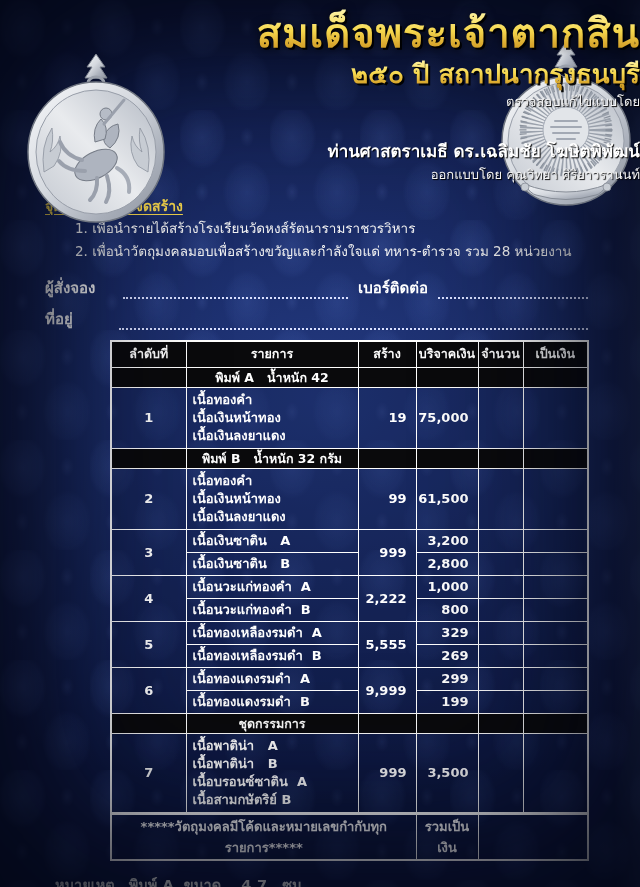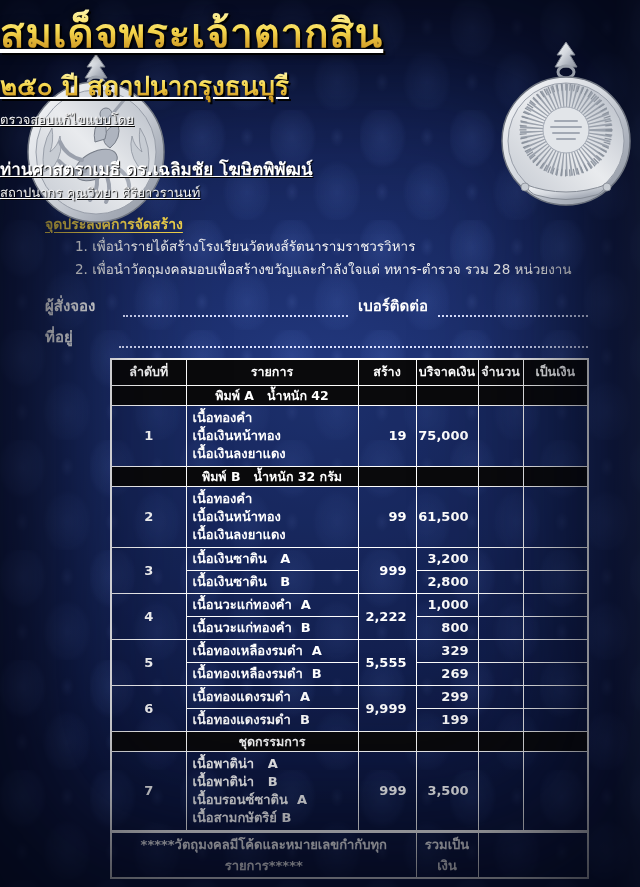--- a/index.html
+++ b/index.html
@@ -14,26 +14,26 @@
       radial-gradient(ellipse 10px 14px at 67px 27px, rgba(140,170,255,0.10), transparent 70%),
       radial-gradient(ellipse 760px 560px at 50% 45%, rgba(52,84,178,0.55), rgba(15,26,70,0) 72%);
     background-size:90px 110px,90px 110px,90px 110px,90px 110px,auto;
     background-repeat:repeat,repeat,repeat,repeat,no-repeat;}
   .poster::after{content:"";position:absolute;inset:0;pointer-events:none;
     box-shadow:inset 0 0 150px 55px rgba(2,4,16,0.88);
     background:linear-gradient(90deg, transparent 96%, rgba(120,150,230,0.18));}
   .content{position:absolute;inset:0;padding:8px 0 0 0;}
 
   
-  .hdr{text-align:left;position:relative;z-index:2;text-decoration:underline;}
+  .hdr{text-align:right;position:relative;z-index:2;}
   .title{font-size:40px;font-weight:bold;letter-spacing:1px;line-height:1.25;
     background:linear-gradient(180deg,#fdf6b0 0%,#f6d84e 45%,#daa92f 72%,#c08c14 100%);
     -webkit-background-clip:text;background-clip:text;color:#f3d44c;-webkit-text-fill-color:transparent;
     filter:drop-shadow(2px 2px 0px rgba(0,0,0,0.95)) drop-shadow(0 0 4px rgba(0,0,0,0.6));}
-  .subtitle{font-size:26px;font-weight:bold;margin-top:12px;line-height:1.3;
+  .subtitle{font-size:26px;font-weight:bold;margin-top:0;line-height:1.3;
     background:linear-gradient(180deg,#fdf6b0 0%,#f6d84e 45%,#daa92f 72%,#c08c14 100%);
     -webkit-background-clip:text;background-clip:text;color:#f3d44c;-webkit-text-fill-color:transparent;
     filter:drop-shadow(2px 2px 0px rgba(0,0,0,0.95));}
   .small-line{font-size:13px;line-height:1.55;color:#f4f4f4;text-shadow:1px 1px 1px #000;}
   .name-line{font-size:17px;font-weight:bold;line-height:1.6;color:#fff;text-shadow:1px 1px 1px #000;margin-top:26px;}
 
   .medal{position:absolute;z-index:1;}
   .medal.left{left:22px;top:52px;}
   .medal.right{left:492px;top:38px;}
 
@@ -124,23 +124,23 @@
         <rect x="64" y="100" width="20" height="2" rx="1" fill="#a3a9b4"></rect>
         <path d="M32 146 q42 16 84 0 q-7 10 -12 11 q-30 9 -60 0 q-5 -1 -12 -11 z" fill="url(#silv)" stroke="#868c96" stroke-width="1"></path>
         <circle cx="33" cy="149" r="4" fill="#c7ccd3" stroke="#868c96" stroke-width="0.8"></circle>
         <circle cx="115" cy="149" r="4" fill="#c7ccd3" stroke="#868c96" stroke-width="0.8"></circle>
       </svg>
     </div>
 
     <div class="hdr">
       <div class="title">สมเด็จพระเจ้าตากสิน</div>
       <div class="subtitle">๒๕๐ ปี สถาปนากรุงธนบุรี</div>
-      <div class="small-line" style="margin-top:6px">ตรวจสอบแก้ไขแบบโดย</div>
+      <div class="small-line" style="">ตรวจสอบแก้ไขแบบโดย</div>
       <div class="name-line">ท่านศาสตราเมธี ดร.เฉลิมชัย โฆษิตพิพัฒน์</div>
-      <div class="small-line">สถาปนากร  คุณวิทยา  ศิริยาวรานนท์</div>
+      <div class="small-line">ออกแบบโดย  คุณวิทยา  ศิริยาวรานนท์</div>
     </div>
 
     <div class="purpose">
       <div class="head">จุดประสงค์การจัดสร้าง</div>
       <div class="item">1. เพื่อนำรายได้สร้างโรงเรียนวัดหงส์รัตนารามราชวรวิหาร</div>
       <div class="item">2. เพื่อนำวัตถุมงคลมอบเพื่อสร้างขวัญและกำลังใจแด่ ทหาร-ตำรวจ รวม 28 หน่วยงาน</div>
     </div>
 
     <div class="form">
       <div class="row">

